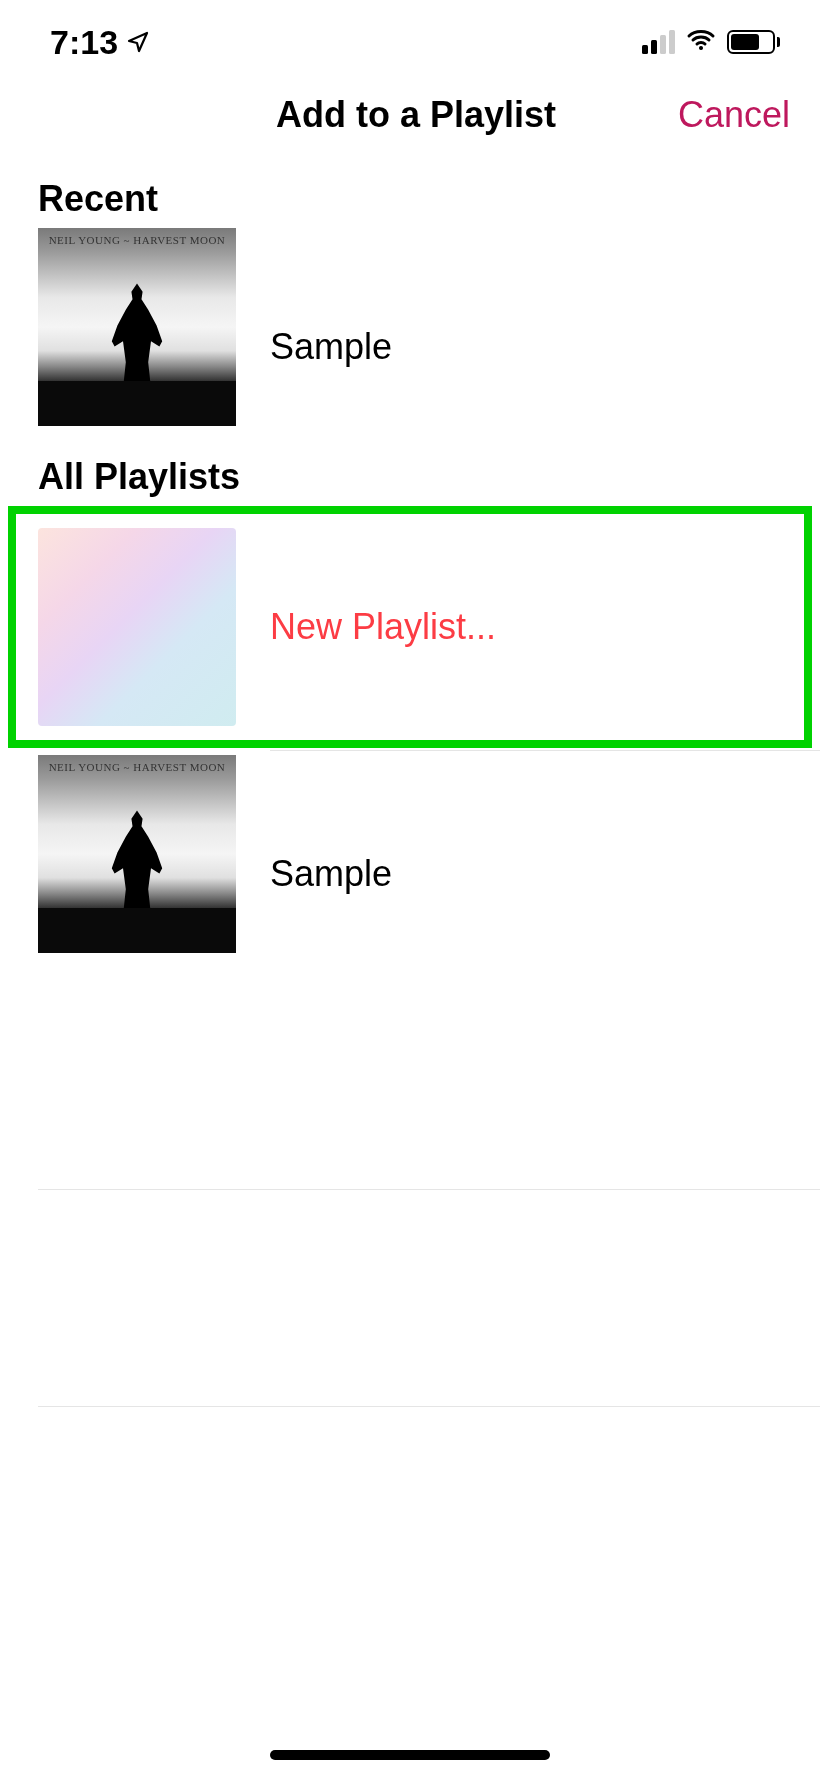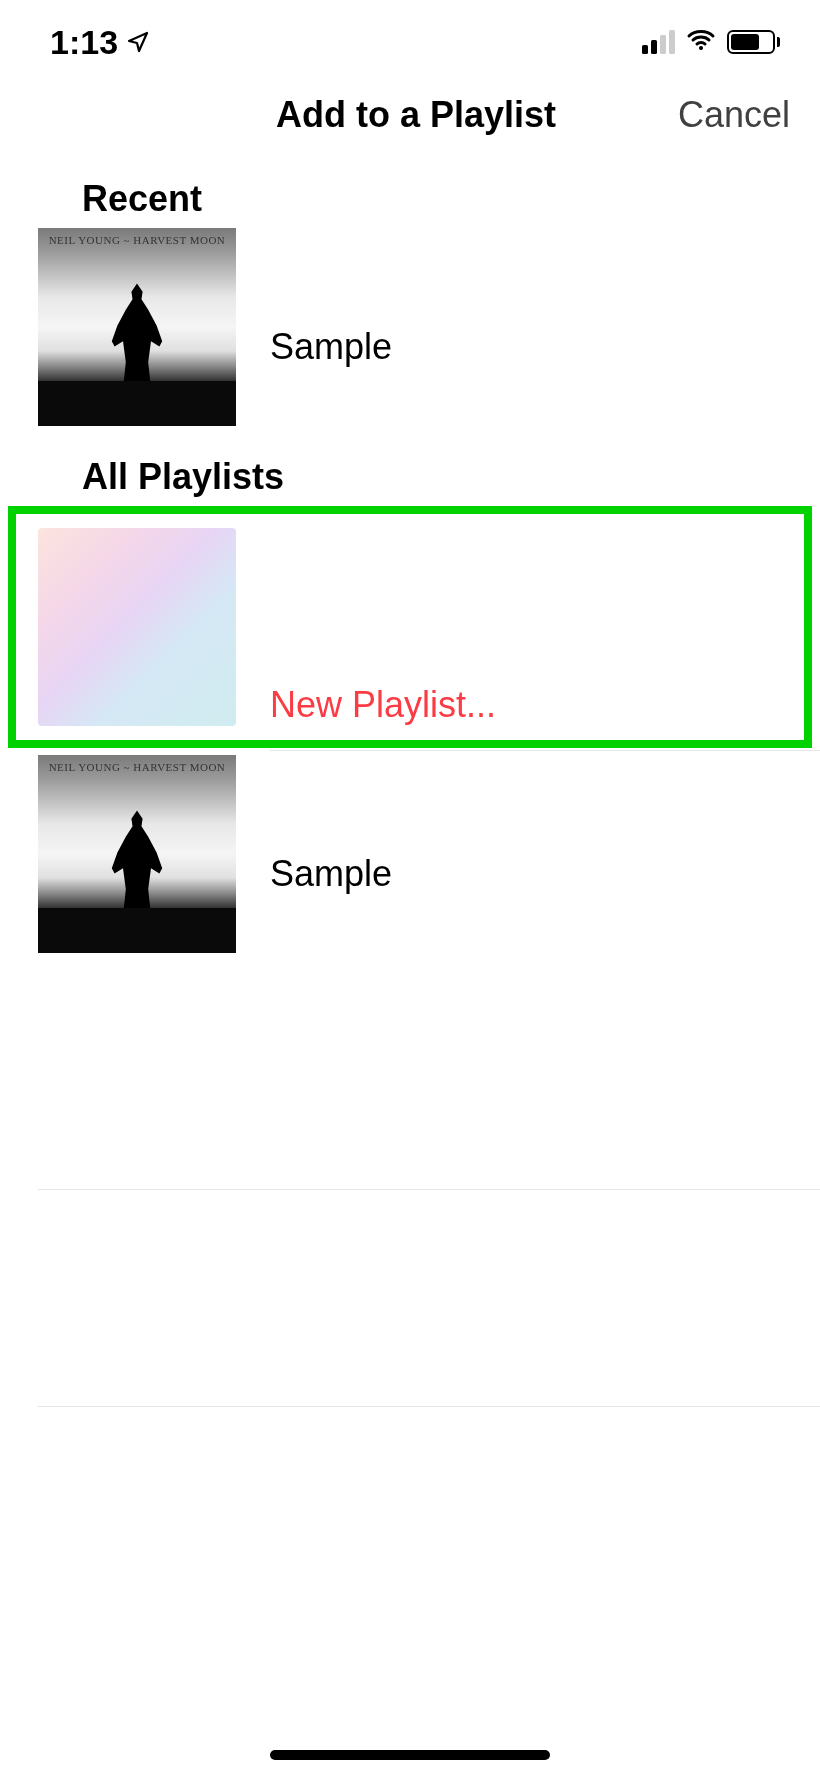--- a/index.html
+++ b/index.html
@@ -87,28 +87,27 @@
       font-size: 36px;
       font-weight: 600;
       color: #000;
       margin-left: 12px;
     }
     .nav-cancel {
       position: absolute;
       right: 30px;
       font-size: 36px;
       font-weight: 400;
-      color: #404040;
+      color: #be185d;
     }
     .section-header {
       font-size: 36px;
       font-weight: 700;
       color: #000;
       padding: 18px 38px 8px 38px;
-      margin-left: 44px;
     }
     .playlist-row {
       display: flex;
       align-items: center;
       padding: 0 38px;
       height: 198px;
     }
     .album-art {
       width: 198px;
       height: 198px;
@@ -158,21 +157,21 @@
     .section-header.all-playlists {
       padding-top: 30px;
     }
     .highlight-box {
       border: 8px solid #00d200;
       margin: 0 8px 0 8px;
       padding: 14px 22px;
     }
     .new-playlist-row {
       display: flex;
-      align-items: flex-end;
+      align-items: center;
     }
     .new-playlist-art {
       width: 198px;
       height: 198px;
       flex-shrink: 0;
       background: linear-gradient(135deg, #fce4de 0%, #f5d7e8 25%, #e8d5f5 45%, #d5e8f5 65%, #d0ecf0 100%);
       display: flex;
       align-items: center;
       justify-content: center;
       border-radius: 4px;
@@ -207,21 +206,21 @@
       height: 10px;
       background: #000;
       border-radius: 5px;
     }
   </style>
 </head>
 <body>
 
 <div class="status-bar">
   <div class="status-left">
-    <span>1:13</span>
+    <span>7:13</span>
     <span class="location-icon">
       <svg width="24" height="24" viewBox="0 0 24 24" fill="none">
         <path d="M3 11 L21 3 L13 21 L11 13 Z" stroke="#000" stroke-width="2.2" fill="none" stroke-linejoin="round"></path>
       </svg>
     </span>
   </div>
   <div class="status-right">
     <div class="signal-bars">
       <div class="signal-bar active" style="height:9px"></div>
       <div class="signal-bar active" style="height:14px"></div>

